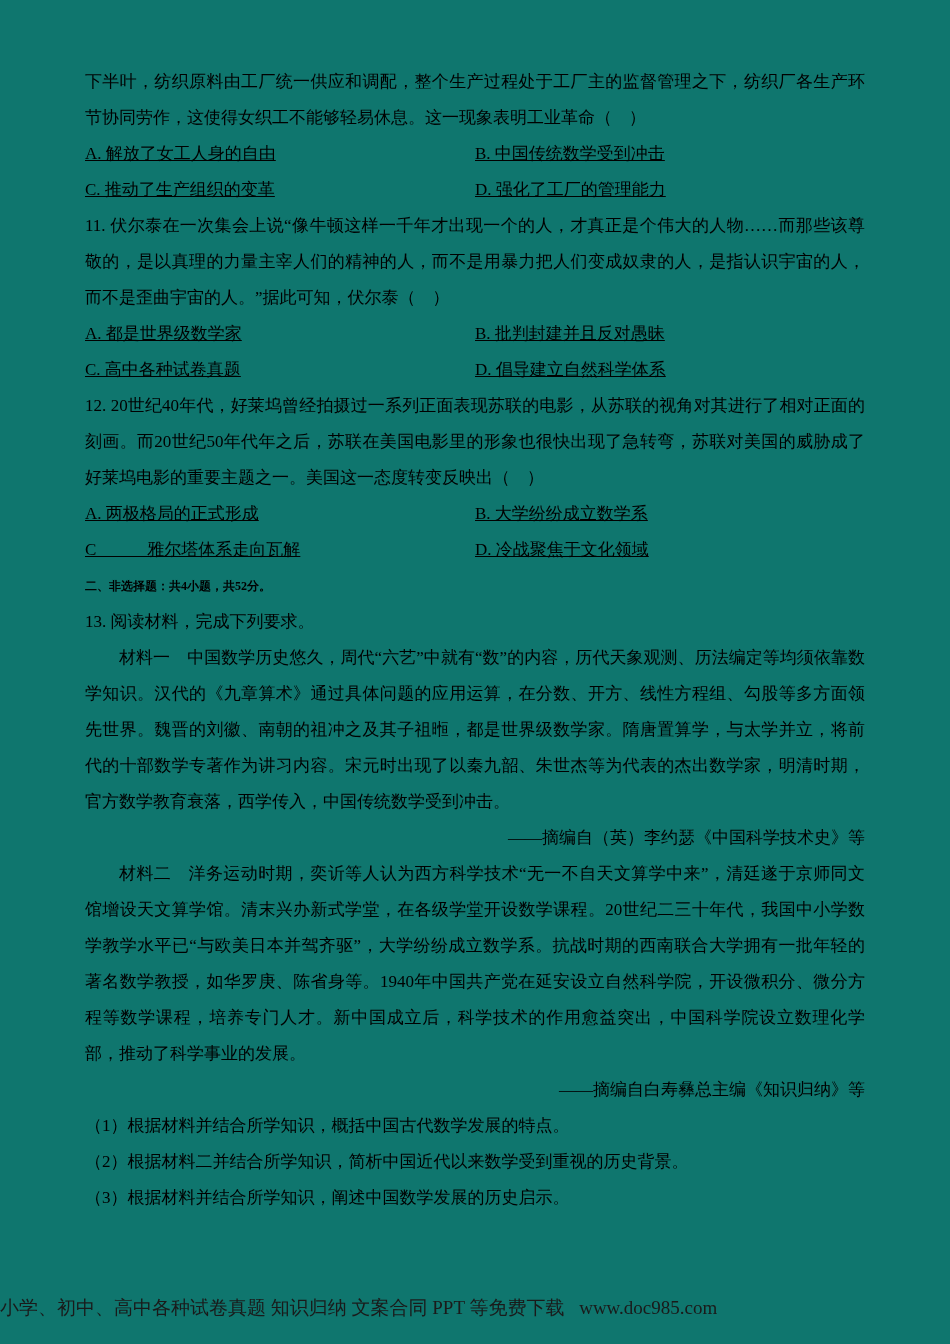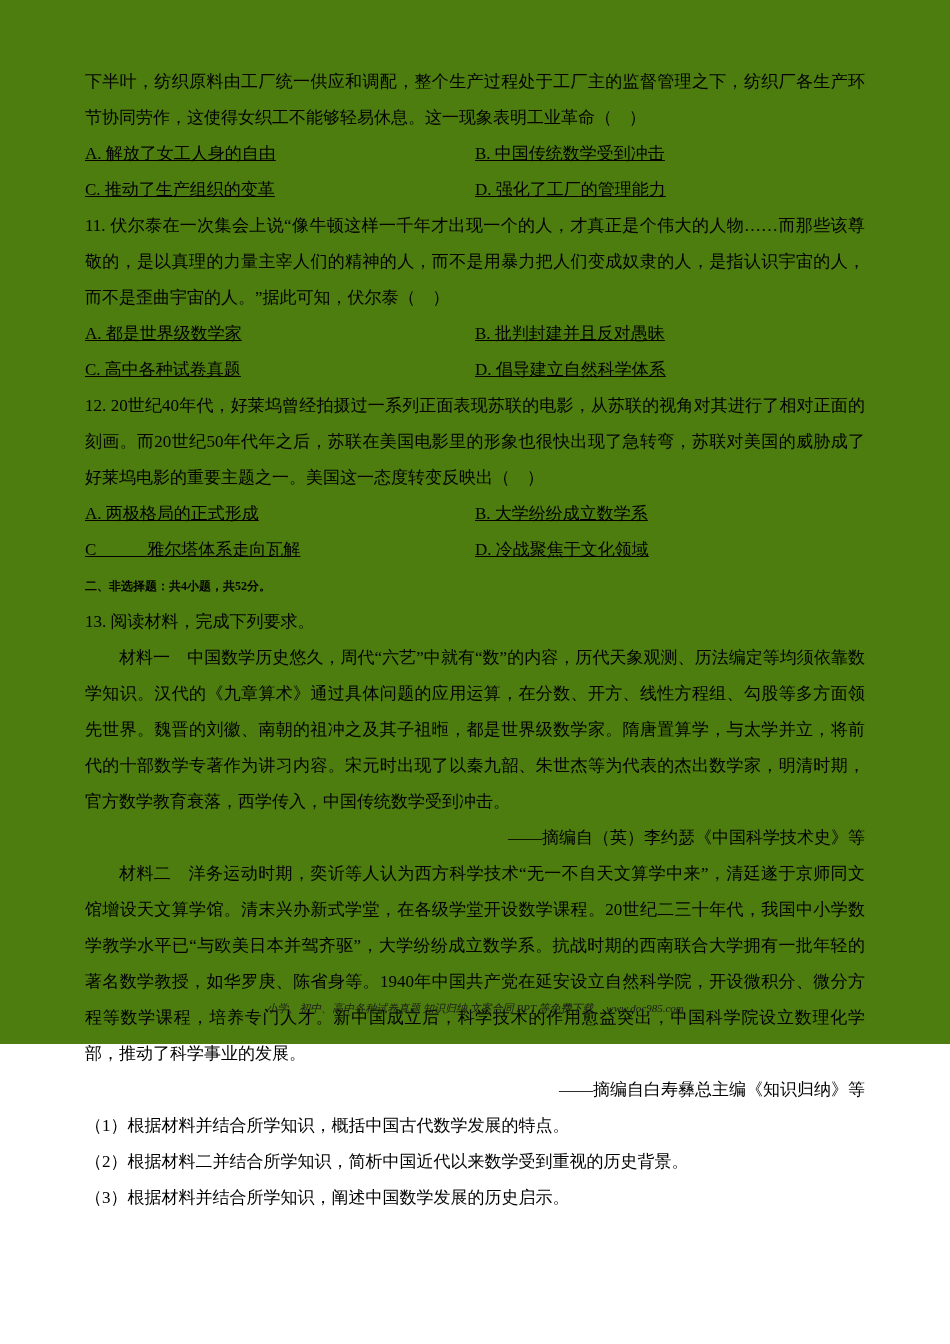--- a/index.html
+++ b/index.html
@@ -8,22 +8,22 @@
     background: #ffffff;
   }
   body {
     width: 950px;
     height: 1344px;
     overflow: hidden;
   }
   .page {
     position: relative;
     width: 950px;
-    height: 1044px;
-    background: #4d7c0f;
+    height: 1344px;
+    background: #0f766e;
     color: #000000;
     font-family: "Liberation Serif", "DejaVu Serif", serif;
     font-size: 17px;
   }
   .content {
     padding: 64px 85px 0 85px;
   }
   .para {
     margin: 0;
     line-height: 36px;
@@ -49,25 +49,23 @@
     margin: 0;
     font-size: 12px;
     font-weight: bold;
     line-height: 36px;
   }
   .footer {
     position: absolute;
     left: 0;
     right: 0;
     bottom: 26px;
-    text-align: center;
-    font-size: 11px;
+    font-size: 19px;
     color: #1a1a1a;
     line-height: 20px;
-    font-style: italic;
   }
   .footer-url {
     margin-left: 10px;
     color: #1a1a1a;
     text-decoration: none;
     cursor: pointer;
   }
 </style>
 </head>
 <body>

